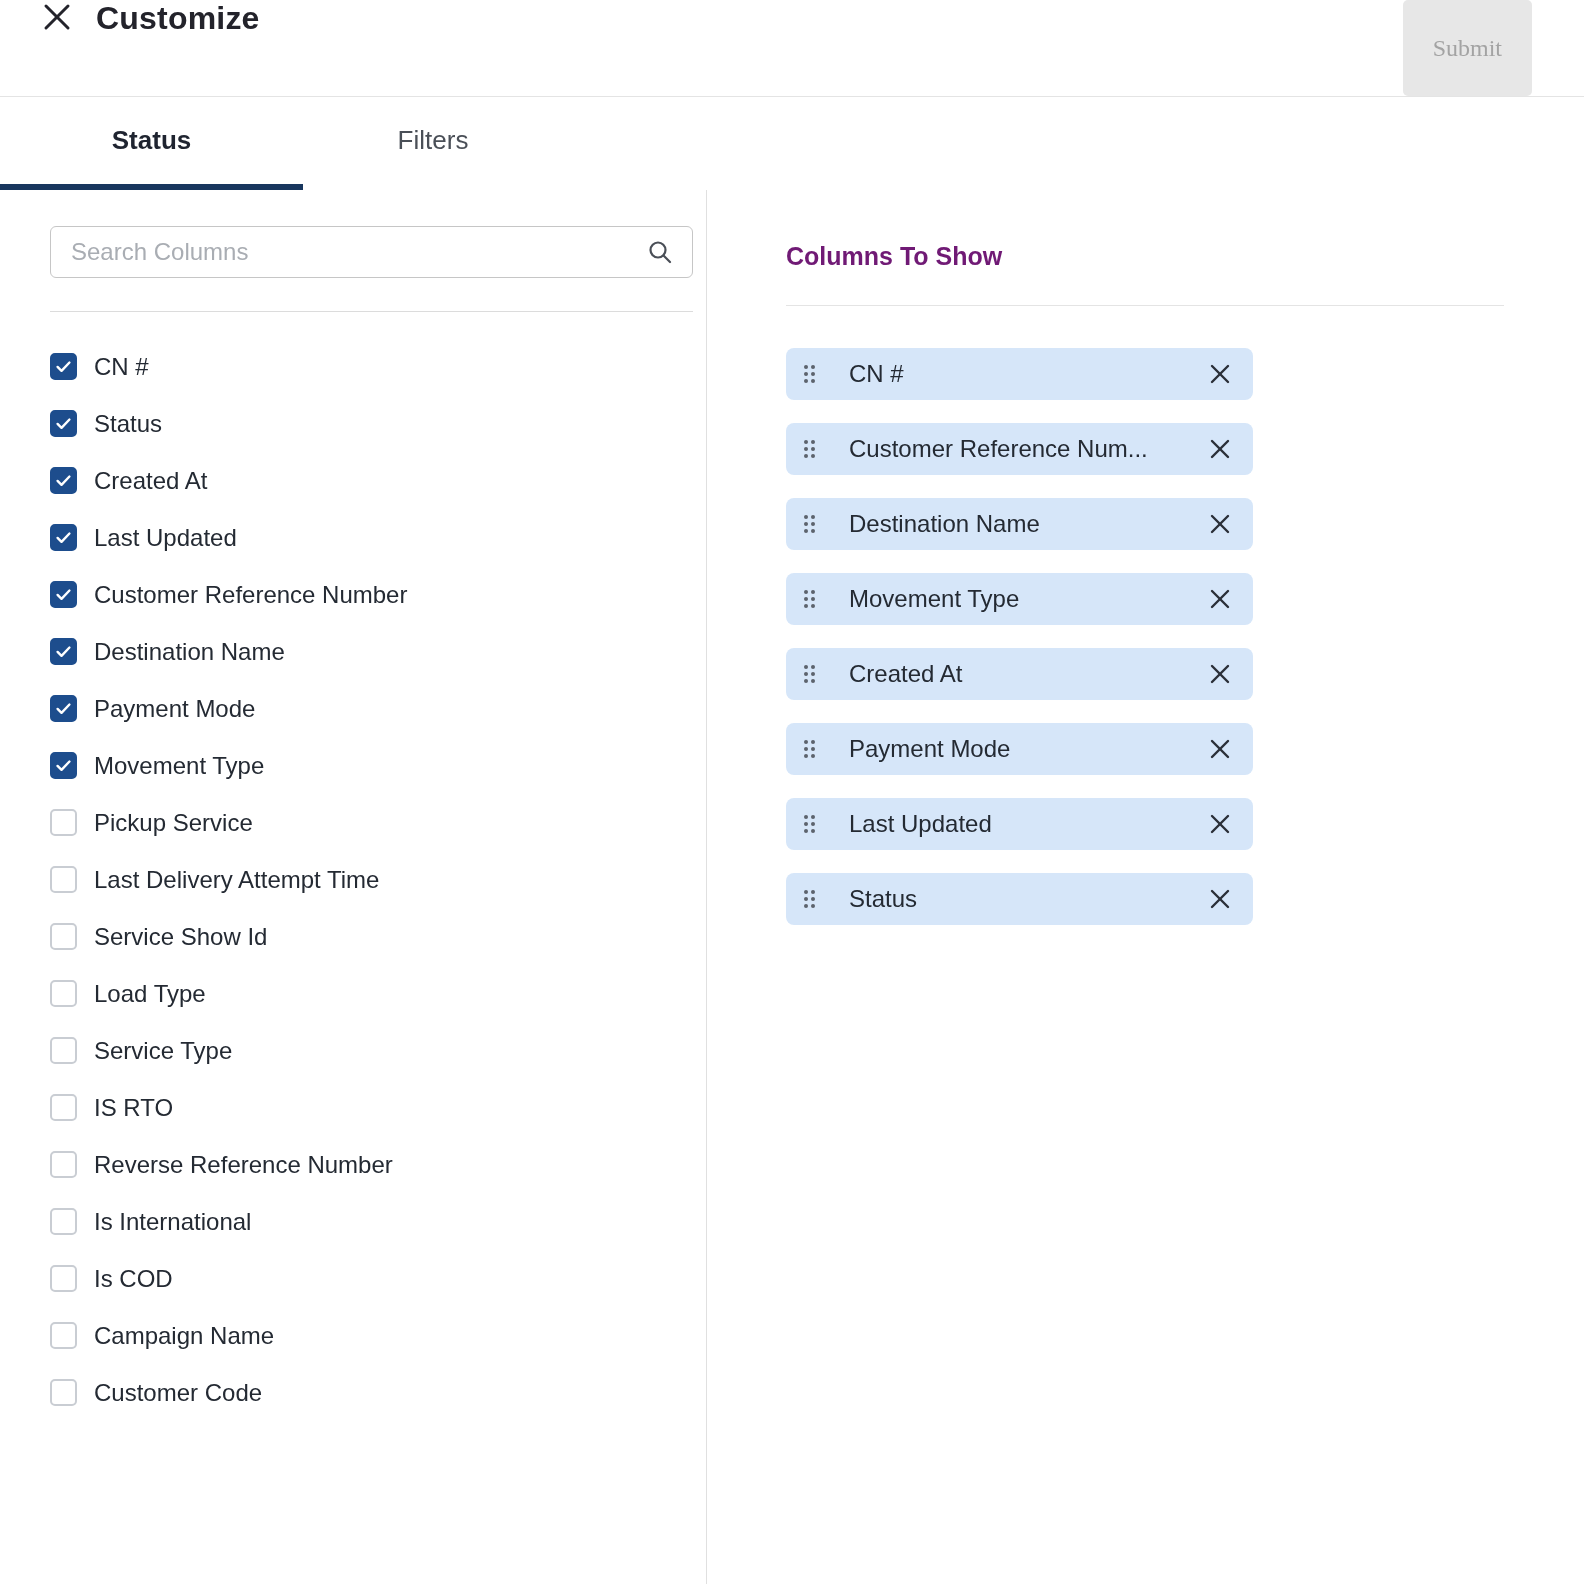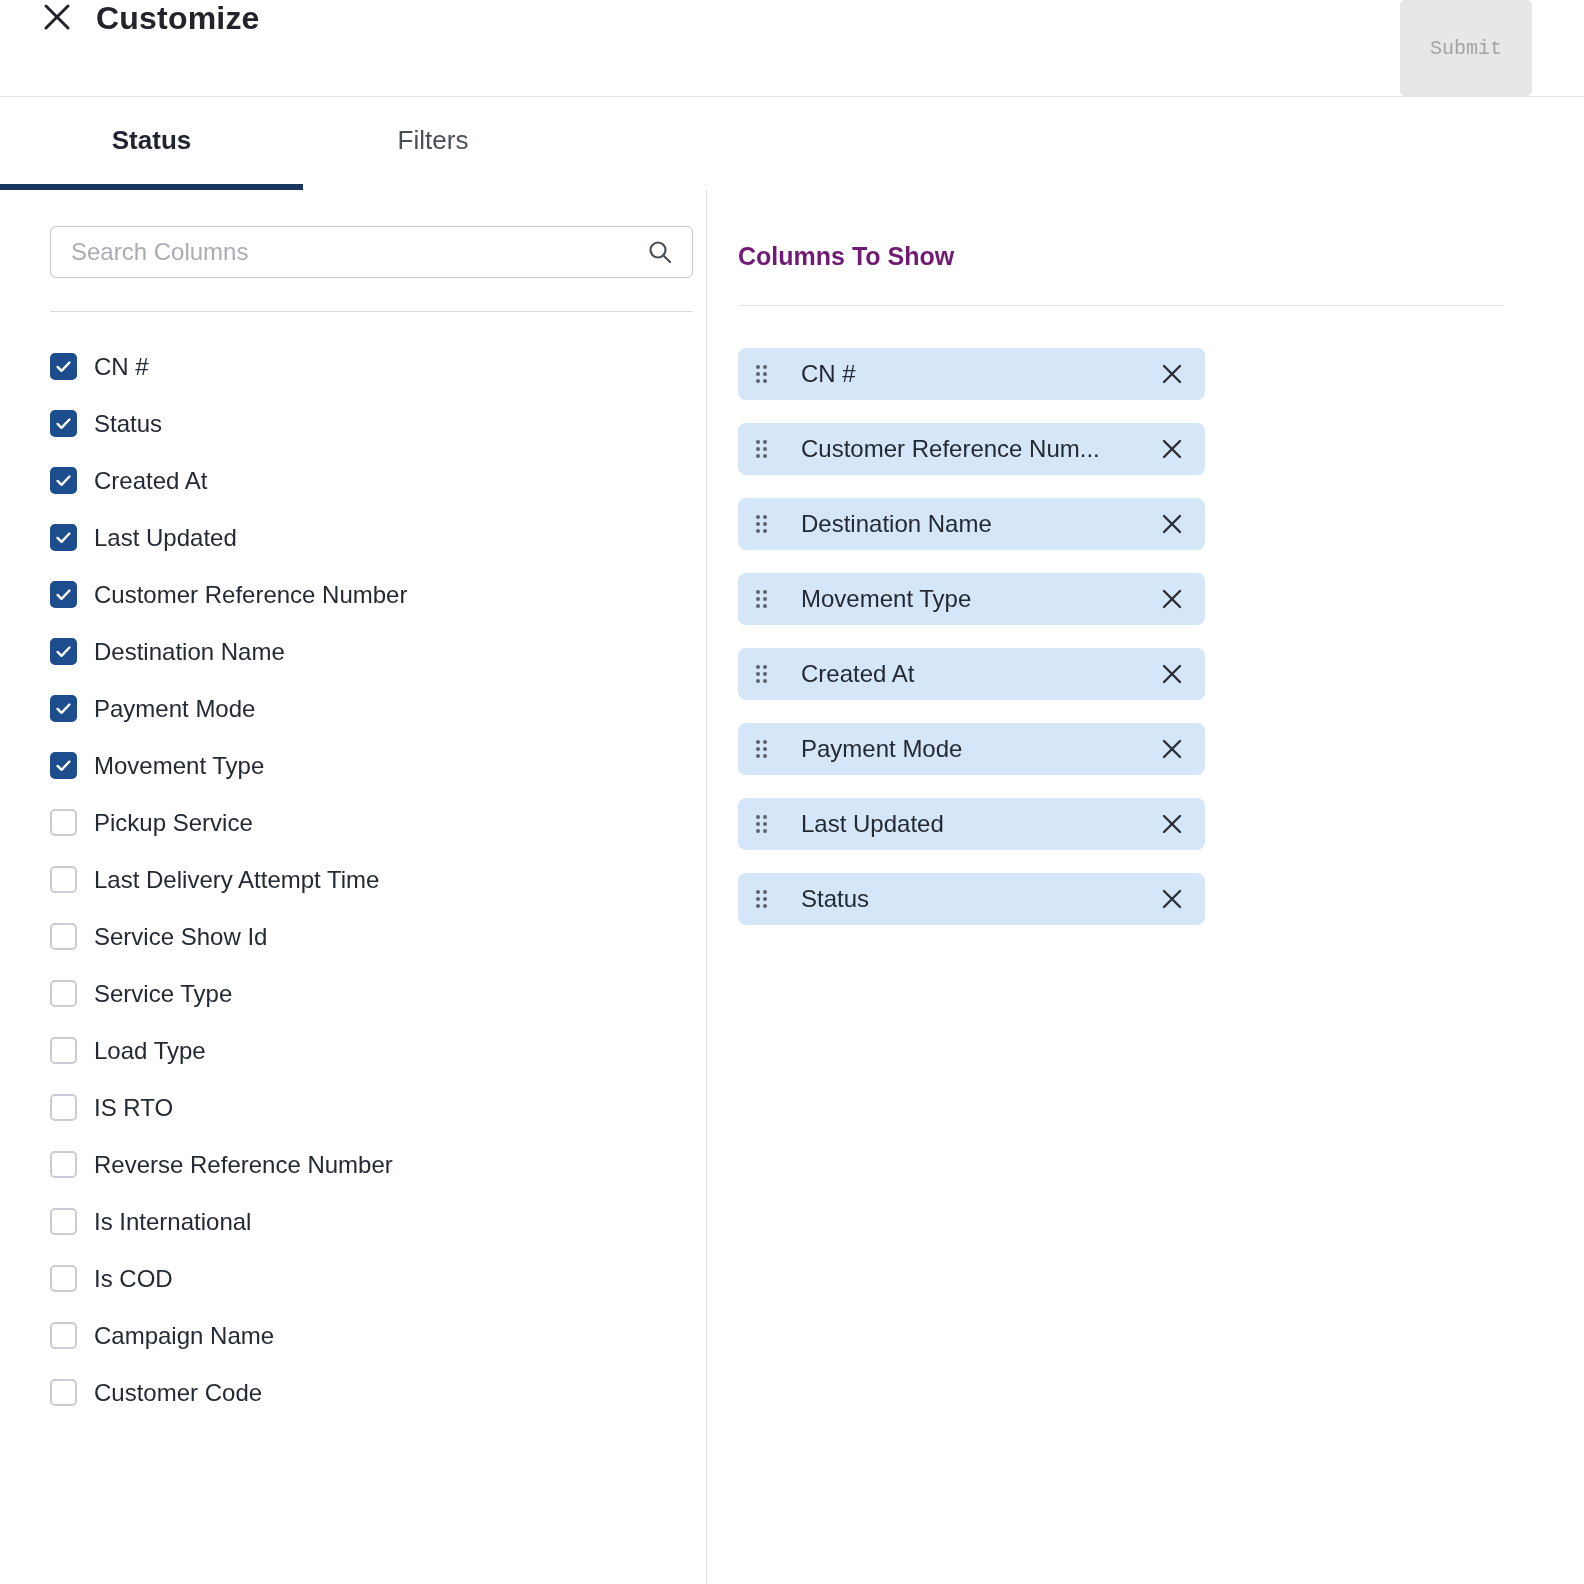--- a/index.html
+++ b/index.html
@@ -30,22 +30,22 @@
     font-weight: 700;
     color: #23232b;
     letter-spacing: 0.2px;
   }
   .submit-btn {
     margin-left: auto;
     background: #e7e7e7;
     color: #a3a3a3;
     border: none;
     border-radius: 5px;
-    font-size: 20px;
-    font-family: Liberation Mono, monospace;
+    font-size: 24px;
+    font-family: Liberation Serif, serif;
     padding: 24px 30px;
     cursor: default;
   }
 
   
   .tabs { display: flex; height: 93px; flex: 0 0 auto; }
   .tab {
     display: flex; align-items: center; justify-content: center;
     font-size: 26px;
     cursor: pointer;
@@ -56,21 +56,21 @@
     color: #1f2430;
     border-bottom: 6px solid #18365e;
   }
   .tab.inactive {
     width: 260px;
     color: #4a4f57;
     border-bottom: 6px solid transparent;
   }
 
   
-  .content { flex: 1; display: flex; min-height: 0; }
+  .content { flex: 1; display: flex; min-height: 0; gap: 48px; }
   .left-panel {
     width: 707px;
     flex: 0 0 auto;
     border-right: 1px solid #e0e0e0;
     padding: 36px 14px 30px 50px;
   }
   .right-panel {
     flex: 1;
     padding: 52px 80px 30px 31px;
   }
@@ -284,25 +284,25 @@
           <div class="check-row">
             <span class="checkbox unchecked"></span>
             <span class="check-label">Last Delivery Attempt Time</span>
           </div>
           <div class="check-row">
             <span class="checkbox unchecked"></span>
             <span class="check-label">Service Show Id</span>
           </div>
           <div class="check-row">
             <span class="checkbox unchecked"></span>
+            <span class="check-label">Load Type</span>
+          </div>
+          <div class="check-row">
+            <span class="checkbox unchecked"></span>
             <span class="check-label">Service Type</span>
-          </div>
-          <div class="check-row">
-            <span class="checkbox unchecked"></span>
-            <span class="check-label">Load Type</span>
           </div>
           <div class="check-row">
             <span class="checkbox unchecked"></span>
             <span class="check-label">IS RTO</span>
           </div>
           <div class="check-row">
             <span class="checkbox unchecked"></span>
             <span class="check-label">Reverse Reference Number</span>
           </div>
           <div class="check-row">

